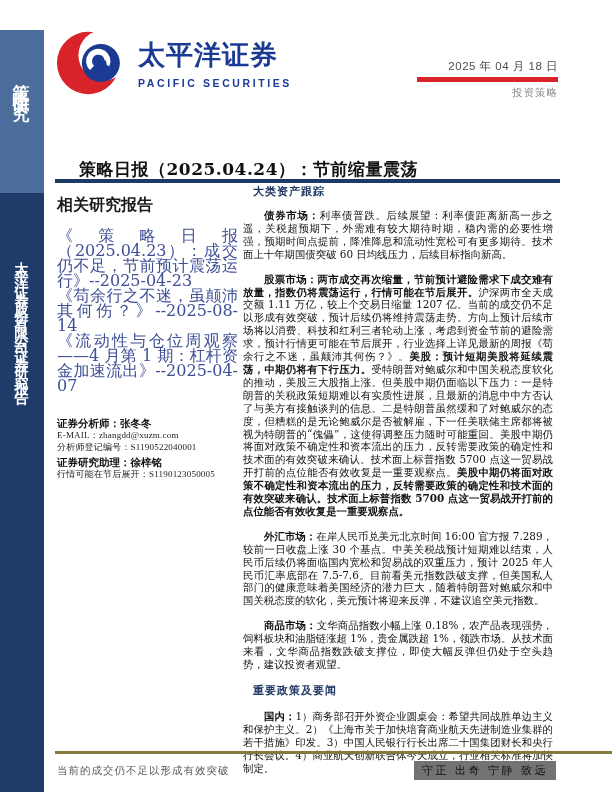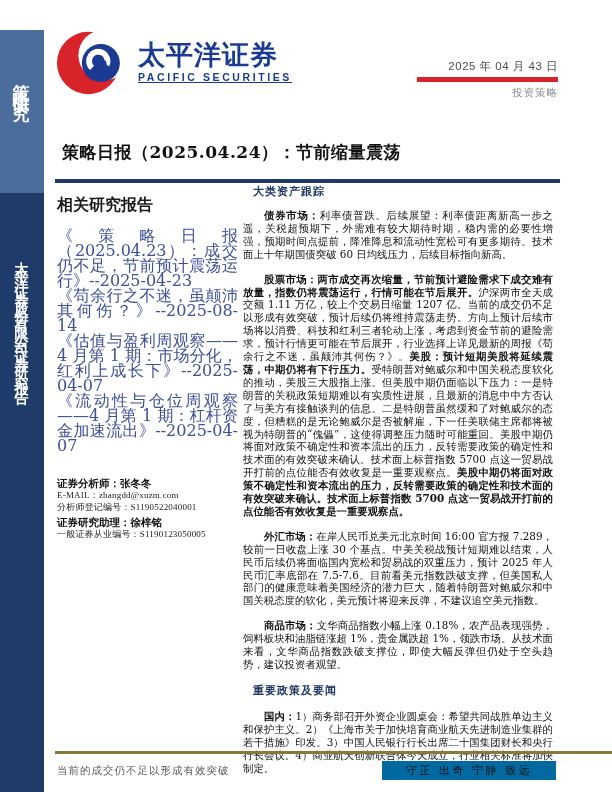--- a/index.html
+++ b/index.html
@@ -13,30 +13,30 @@
   .vtext{position:absolute;left:50%;transform:translateX(-50%);
          writing-mode:vertical-rl;color:#fff;white-space:nowrap;}
   .vtext.big{top:40px;font-size:17px;font-weight:bold;letter-spacing:7px;}
   .vtext.small{top:58px;font-size:14px;font-weight:bold;letter-spacing:8px;}
 
   
   .logo{position:absolute;left:56px;top:24px;display:flex;align-items:flex-start;}
   .logo-icon{width:78px;height:78px;}
   .logo-text{margin-left:4px;margin-top:16px;font-family:"Liberation Sans","DejaVu Sans",sans-serif;}
   .logo-cn{font-size:27px;font-weight:bold;color:#1A3A94;letter-spacing:1px;line-height:30px;}
-  .logo-en{font-size:10.5px;font-weight:bold;color:#1A3A94;letter-spacing:2.6px;margin-top:1px;text-decoration:underline;}
+  .logo-en{font-size:10.5px;font-weight:bold;color:#1A3A94;letter-spacing:2.6px;margin-top:7px;}
 
   .date-block{position:absolute;right:54px;top:59px;width:220px;text-align:right;
               font-family:"Liberation Sans","DejaVu Sans",sans-serif;}
   .date{font-size:11.5px;color:#4D4D4D;letter-spacing:0.5px;}
   .red-bar{margin-top:3px;margin-left:auto;width:141px;height:5px;background:#D8232A;}
   .category{margin-top:4px;font-size:10.5px;color:#8A8A8A;letter-spacing:1px;}
 
   
-  .title{position:absolute;left:62px;top:141px;margin:0;font-size:17px;font-weight:bold;
+  .title{position:absolute;left:62px;top:141px;margin:17px;font-size:17px;font-weight:bold;
          color:#111;letter-spacing:0.5px;white-space:nowrap;}
   .title-rule{position:absolute;left:55px;top:179px;width:505px;height:3.5px;background:#1F3864;}
 
   
   .left-col{position:absolute;left:57px;top:195px;width:181px;}
   .rel-heading{margin:0 0 12px 0;font-size:16px;font-weight:bold;color:#1a1a1a;}
   .rel-item{font-size:16px;line-height:15px;color:#3F4F96;text-align:justify;cursor:pointer;}
   .team{margin-top:24px;font-family:Liberation Serif, serif;}
   .t-bold{font-size:10.5px;font-weight:bold;color:#111;margin-top:3px;line-height:13px;}
   .t-small{font-size:9px;color:#222;line-height:11.5px;letter-spacing:0.2px;}
@@ -45,22 +45,22 @@
   .main-col{position:absolute;left:243px;top:184px;width:318px;}
   .sec-heading{margin:0 0 10px 10px;font-size:11px;font-weight:bold;color:#1F3864;letter-spacing:1px;}
   .sec-heading.second{margin-top:5px;margin-bottom:12px;}
   .para{margin:0 8px 12px 0;font-size:10.4px;line-height:12.9px;color:#111;
         text-align:justify;text-indent:21px;}
   .para b{font-weight:bold;}
 
   
   .footer-rule{position:absolute;left:55px;top:751px;width:557px;height:2.5px;background:#85793D;}
   .disclaimer{position:absolute;left:57px;top:764px;font-size:10.5px;color:#595959;letter-spacing:1px;}
-  .motto{position:absolute;right:56px;top:761px;background:#0369a1;color:#111;
-         font-size:11px;padding:2px 24px;letter-spacing:2.5px;white-space:nowrap;}
+  .motto{position:absolute;right:56px;top:761px;background:#737373;color:#111;
+         font-size:11px;padding:2px 8px;letter-spacing:2.5px;white-space:nowrap;}
 </style>
 </head>
 <body>
 
 <div class="page">
 
   <aside class="band">
     <div class="band-top">
       <span class="vtext big">策略研究</span>
     </div>
@@ -77,43 +77,42 @@
         <circle cx="46" cy="40" r="19.5" fill="#1A3A94"></circle>
         <path d="M37 45 a9.5 9.5 0 1 1 15 -3" stroke="#ffffff" stroke-width="6" fill="none"></path>
         <path d="M41 44 a5 5 0 1 0 8 -6" stroke="#1A3A94" stroke-width="4" fill="none"></path>
       </svg>
       <div class="logo-text">
         <div class="logo-cn">太平洋证券</div>
         <div class="logo-en">PACIFIC SECURITIES</div>
       </div>
     </div>
     <div class="date-block">
-      <div class="date">2025 年 04 月 43 日</div>
+      <div class="date">2025 年 04 月 18 日</div>
       <div class="red-bar"></div>
       <div class="category">投资策略</div>
     </div>
   </header>
 
   <h1 class="title">策略日报（2025.04.24）：节前缩量震荡</h1>
   <div class="title-rule"></div>
 
   <section class="left-col">
     <h2 class="rel-heading">相关研究报告</h2>
     <div>
       <div class="rel-item">《策略日报（2025.04.23）：成交仍不足，节前预计震荡运行》--2025-04-23</div>
       <div class="rel-item">《苟余行之不迷，虽颠沛其何伤？》--2025-08-14</div>
-      <div class="rel-item">《估值与盈利周观察——4 月第 1 期：市场分化，红利上成长下》--2025-04-07</div>
       <div class="rel-item">《流动性与仓位周观察——4 月第 1 期：杠杆资金加速流出》--2025-04-07</div>
     </div>
     <div class="team">
       <div class="t-bold">证券分析师：张冬冬</div>
       <div class="t-small">E-MAIL：zhangdd@xuzm.com</div>
       <div class="t-small">分析师登记编号：S1190522040001</div>
       <div class="t-bold">证券研究助理：徐梓铭</div>
-      <div class="t-small">一般证券从业编号：S1190123050005</div>
+      <div class="t-small">行情可能在节后展开：S1190123050005</div>
     </div>
   </section>
 
   <section class="main-col">
     <h2 class="sec-heading">大类资产跟踪</h2>
 
     <p class="para"><b>债券市场：</b><span>利率债普跌。后续展望：利率债距离新高一步之遥，关税超预期下，外需难有较大期待时期，稳内需的必要性增强，预期时间点提前，降准降息和流动性宽松可有更多期待。技术面上十年期国债突破 60 日均线压力，后续目标指向新高。</span></p>
 
     <p class="para"><b>股票市场：两市成交再次缩量，节前预计避险需求下成交难有放量，指数仍将震荡运行，行情可能在节后展开。</b><span>沪深两市全天成交额 1.11 万亿，较上个交易日缩量 1207 亿。当前的成交仍不足以形成有效突破，预计后续仍将维持震荡走势。方向上预计后续市场将以消费、科技和红利三者轮动上涨，考虑到资金节前的避险需求，预计行情更可能在节后展开，行业选择上详见最新的周报《苟余行之不迷，虽颠沛其何伤？》。</span><b>美股：预计短期美股将延续震荡，中期仍将有下行压力。</b><span>受特朗普对鲍威尔和中国关税态度软化的推动，美股三大股指上涨。但美股中期仍面临以下压力：一是特朗普的关税政策短期难以有实质性进展，且最新的消息中中方否认了与美方有接触谈判的信息。二是特朗普虽然缓和了对鲍威尔的态度，但糟糕的是无论鲍威尔是否被解雇，下一任美联储主席都将被视为特朗普的“傀儡”，这使得调整压力随时可能重回。美股中期仍将面对政策不确定性和资本流出的压力，反转需要政策的确定性和技术面的有效突破来确认。技术面上标普指数 5700 点这一贸易战开打前的点位能否有效收复是一重要观察点。</span><b>美股中期仍将面对政策不确定性和资本流出的压力，反转需要政策的确定性和技术面的有效突破来确认。技术面上标普指数 5700 点这一贸易战开打前的点位能否有效收复是一重要观察点。</b></p>
 

